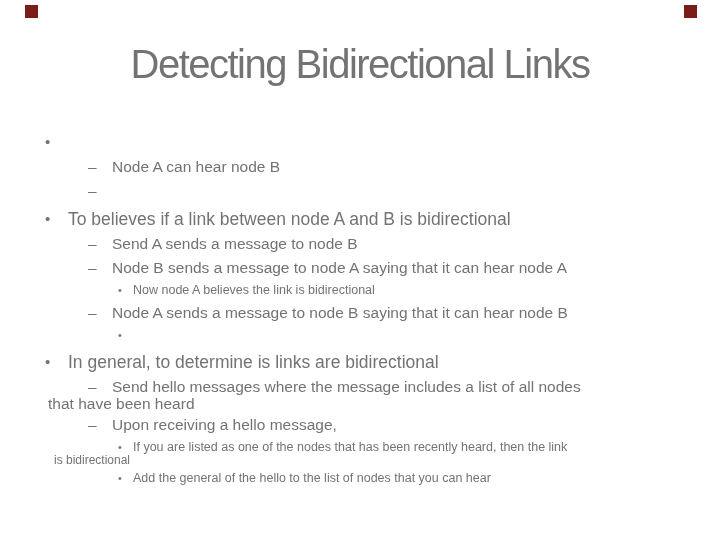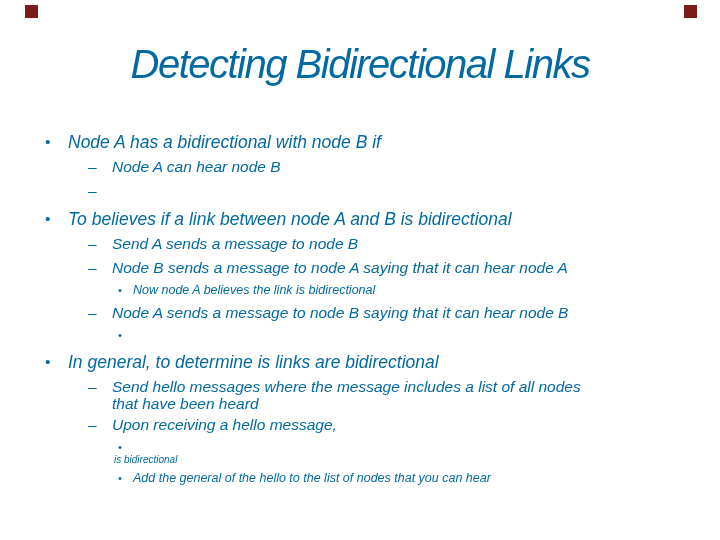--- a/index.html
+++ b/index.html
@@ -44,34 +44,33 @@
 
   .l1 { font-size: 17.5px; line-height: 26px; margin-top: 3px; padding-left: 45px; }
   .l1 .marker { width: 23px; font-size: 15px; }
 
   .l2 { font-size: 15.5px; line-height: 24px; padding-left: 88px; }
   .l2 .marker { width: 24px; }
 
   .l3 { font-size: 12.5px; line-height: 21px; padding-left: 118px; }
   .l3 .marker { width: 15px; font-size: 11px; }
 
-  .cont2 { font-size: 15.5px; line-height: 19px; padding-left: 112px; margin-top: -5px; }
-  .cont3 { font-size: 10px; line-height: 16px; padding-left: 114px; margin-top: -6px; }
+  .cont2 { font-size: 15.5px; line-height: 19px; padding-left: 48px; margin-top: -5px; }
+  .cont3 { font-size: 12px; line-height: 16px; padding-left: 54px; margin-top: -6px; }
 </style>
 </head>
 <body>
 
-<div class="slide" style="background: rgb(255, 255, 255); color: #0369a1; font-style: italic;">
+<div class="slide" style="background: rgb(255, 255, 255); color: #737373;">
   <div class="corner-marker tl" style="background: rgb(122, 28, 23);"></div>
   <div class="corner-marker tr" style="background: rgb(122, 28, 23);"></div>
   <h1 class="title">Detecting Bidirectional Links</h1>
   <div class="content" id="bullets">
       <div class="line l1">
         <span class="marker">•</span>
-        <span class="txt">Node A has a bidirectional with node B if</span>
       </div>
       <div class="line l2">
         <span class="marker">–</span>
         <span class="txt">Node A can hear node B</span>
       </div>
       <div class="line l2">
         <span class="marker">–</span>
       </div>
       <div class="line l1">
         <span class="marker">•</span>
@@ -104,20 +103,21 @@
         <span class="marker">–</span>
         <span class="txt">Send hello messages where the message includes a list of all nodes</span>
       </div>
       <div class="line cont2">that have been heard</div>
       <div class="line l2">
         <span class="marker">–</span>
         <span class="txt">Upon receiving a hello message,</span>
       </div>
       <div class="line l3">
         <span class="marker">•</span>
+        <span class="txt">If you are listed as one of the nodes that has been recently heard, then the link</span>
       </div>
       <div class="line cont3">is bidirectional</div>
       <div class="line l3">
         <span class="marker">•</span>
         <span class="txt">Add the general of the hello to the list of nodes that you can hear</span>
       </div>
     </div>
 </div>
 
 </body></html>

